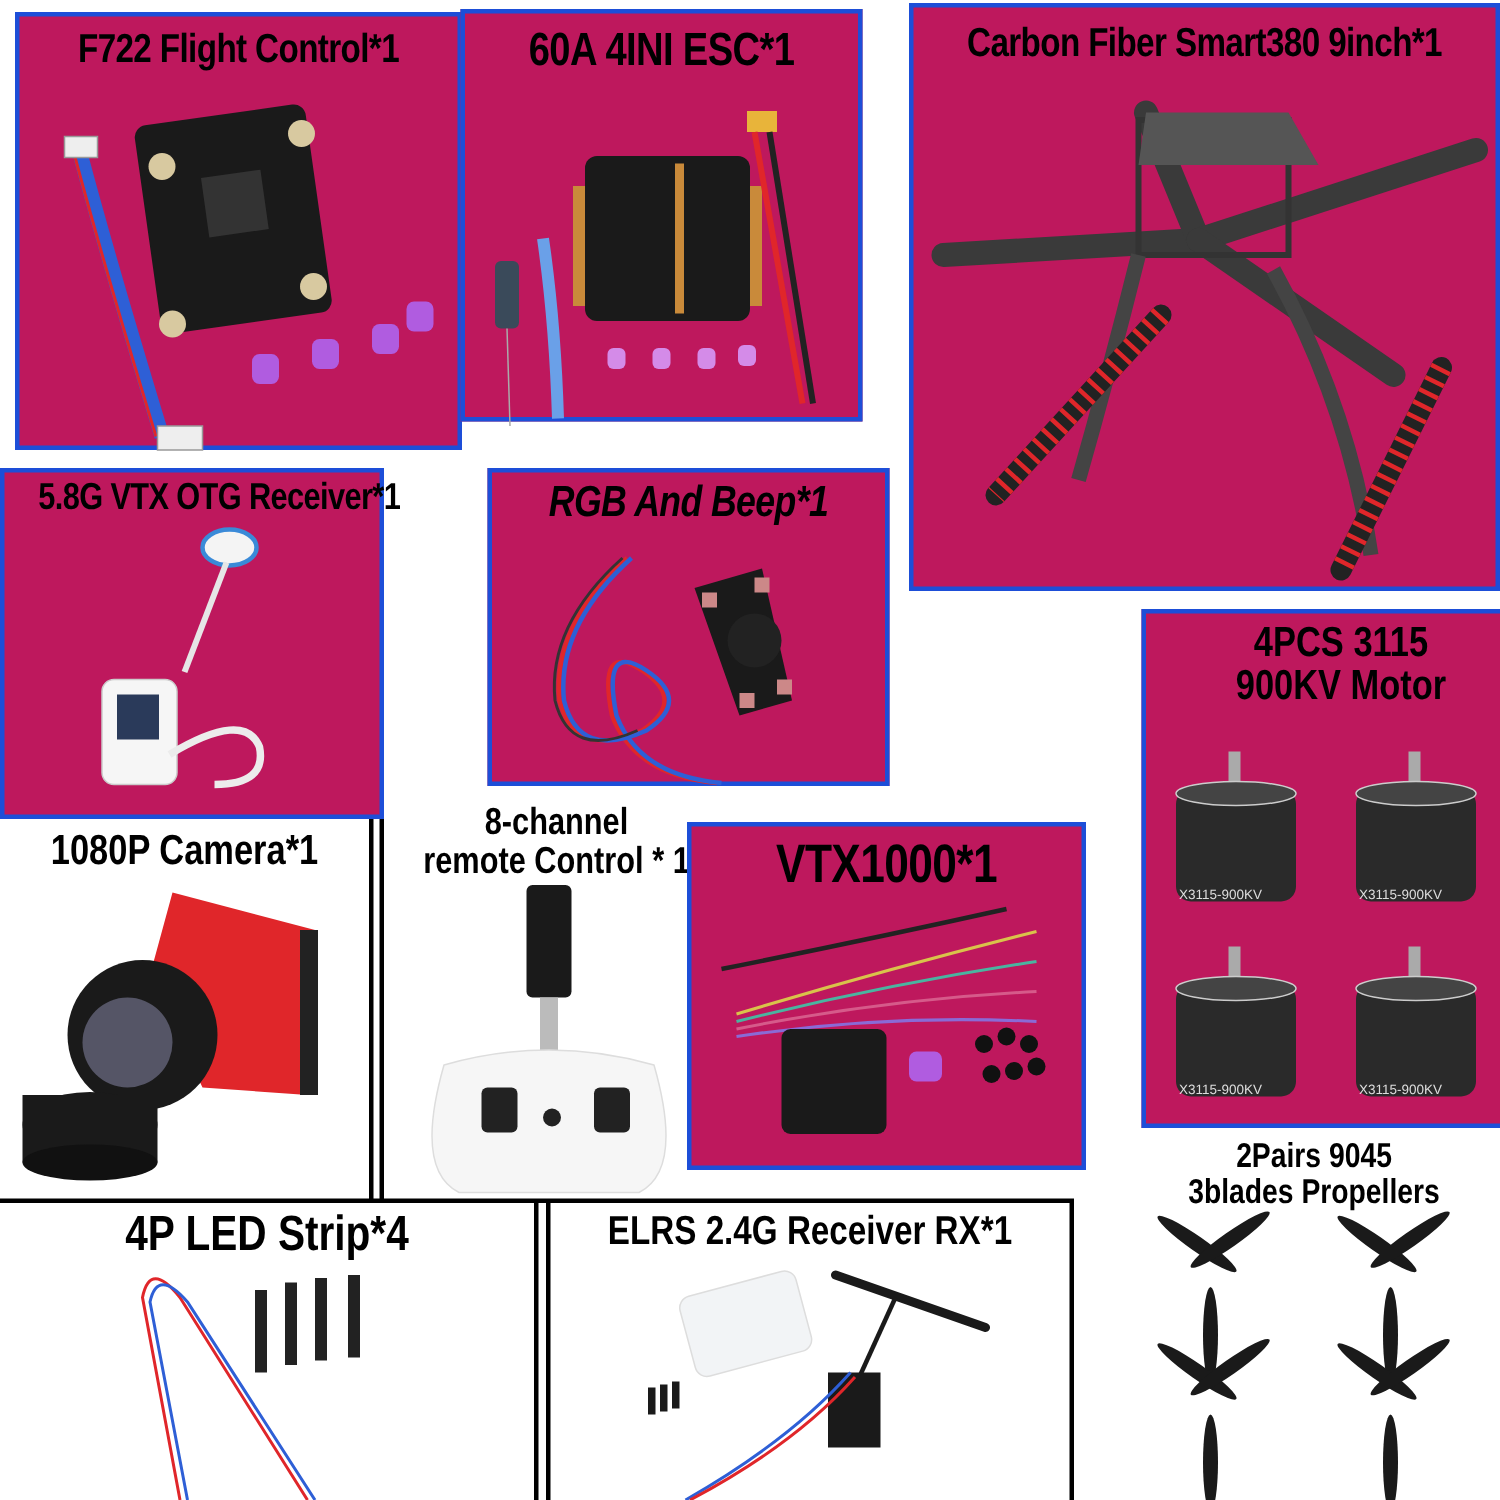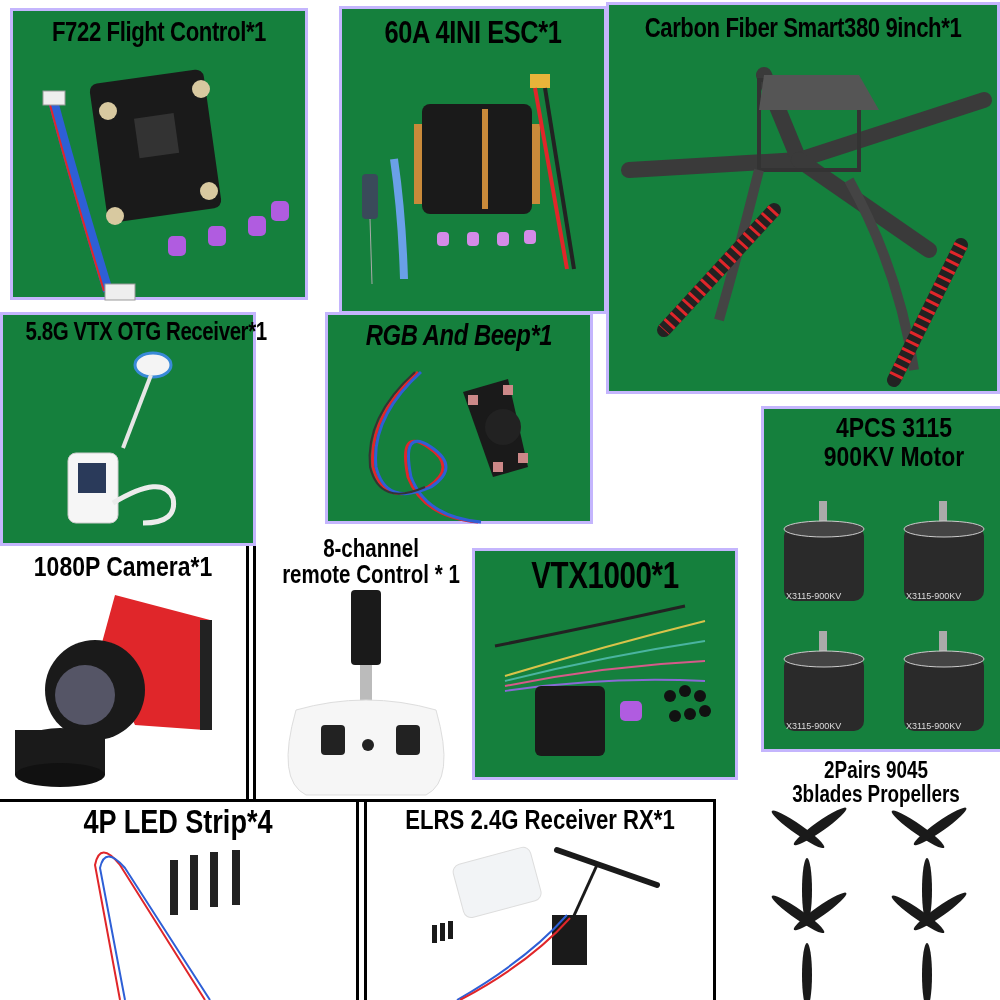--- a/index.html
+++ b/index.html
@@ -1,17 +1,17 @@
 <!DOCTYPE html>
 <html><head>
 <meta charset="utf-8">
 <style>
   html,body{margin:0;padding:0;background:#fff;}
   body{width:1000px;height:1000px;position:relative;overflow:hidden;font-family:"Liberation Sans",sans-serif;}
-  .box{position:absolute;border:3px solid #c4b5fd;box-sizing:border-box;background:#15803d;}
+  .box{position:absolute;border:3px solid #1d4ed8;box-sizing:border-box;background:#be185d;}
   .title{position:absolute;left:0;right:0;text-align:center;font-weight:bold;color:#000;font-family:"Liberation Sans",sans-serif;letter-spacing:-0.5px;white-space:nowrap;transform:scaleX(0.82);transform-origin:center;}
   .free{position:absolute;text-align:center;font-weight:bold;color:#000;line-height:1.05;transform:scaleX(0.82);}
   svg{position:absolute;overflow:visible;}
   .vline{position:absolute;background:#000;}
 </style>
 </head>
 <body>
 
 <div class="box" style="left:10px;top:8px;width:298px;height:292px;">
   <div class="title" style="top:6px;font-size:27px;">F722 Flight Control*1</div>
@@ -26,21 +26,21 @@
       <circle cx="188" cy="33" r="9" fill="#d8c9a0"></circle>
     <circle cx="196" cy="135" r="9" fill="#d8c9a0"></circle>
       <circle cx="102" cy="160" r="9" fill="#d8c9a0"></circle>
     <rect x="155" y="180" width="18" height="20" rx="5" fill="#b05ce0"></rect>
     <rect x="195" y="170" width="18" height="20" rx="5" fill="#b05ce0"></rect>
     <rect x="235" y="160" width="18" height="20" rx="5" fill="#b05ce0"></rect>
     <rect x="258" y="145" width="18" height="20" rx="5" fill="#b05ce0"></rect>
   </svg>
 </div>
 
-<div class="box" style="left:339px;top:6px;width:268px;height:308px;">
+<div class="box" style="left:307px;top:6px;width:268px;height:275px;">
   <div class="title" style="top:6px;font-size:31px;">60A 4INI ESC*1</div>
   <svg width="260" height="240" style="left:0;top:45px;">
     <rect x="80" y="50" width="110" height="110" rx="8" fill="#1a1a1a"></rect>
     <rect x="72" y="70" width="8" height="80" fill="#c98a3a"></rect>
       <rect x="190" y="70" width="8" height="80" fill="#c98a3a"></rect>
     <rect x="140" y="55" width="6" height="100" fill="#c98a3a"></rect>
     <rect x="188" y="20" width="20" height="14" fill="#e8b43a"></rect>
     <line x1="193" y1="34" x2="225" y2="215" stroke="#e0262a" stroke-width="4"></line>
     <line x1="203" y1="34" x2="232" y2="215" stroke="#222" stroke-width="4"></line>
     <rect x="20" y="120" width="16" height="45" rx="4" fill="#3a4a5a"></rect>
@@ -139,21 +139,21 @@
 </div>
 <svg width="230" height="210" style="left:256px;top:590px;">
   <rect x="95" y="0" width="30" height="75" rx="4" fill="#1a1a1a"></rect>
   <rect x="104" y="75" width="12" height="40" fill="#bbb"></rect>
   <path d="M40 120 Q110 100 180 120 Q200 190 170 205 L50 205 Q20 190 40 120Z" fill="#f6f6f6" stroke="#ddd"></path>
   <rect x="65" y="135" width="24" height="30" rx="4" fill="#222"></rect>
   <rect x="140" y="135" width="24" height="30" rx="4" fill="#222"></rect>
   <circle cx="112" cy="155" r="6" fill="#222"></circle>
 </svg>
 
-<div class="box" style="left:472px;top:548px;width:266px;height:232px;">
+<div class="box" style="left:458px;top:548px;width:266px;height:232px;">
   <div class="title" style="top:4px;font-size:36px;">VTX1000*1</div>
   <svg width="260" height="180" style="left:0;top:45px;">
     <path d="M20 50 Q120 30 210 10" stroke="#222" stroke-width="3" fill="none"></path>
     <path d="M30 80 Q130 50 230 25" stroke="#d9c34a" stroke-width="2" fill="none"></path>
     <path d="M30 85 Q130 60 230 45" stroke="#4ab4a0" stroke-width="2" fill="none"></path>
     <path d="M30 90 Q130 70 230 65" stroke="#d65a8a" stroke-width="2" fill="none"></path>
     <path d="M30 95 Q130 80 230 85" stroke="#8a6ad6" stroke-width="2" fill="none"></path>
     <rect x="60" y="90" width="70" height="70" rx="6" fill="#1a1a1a"></rect>
     <rect x="145" y="105" width="22" height="20" rx="5" fill="#b05ce0"></rect>
     <g fill="#111">

